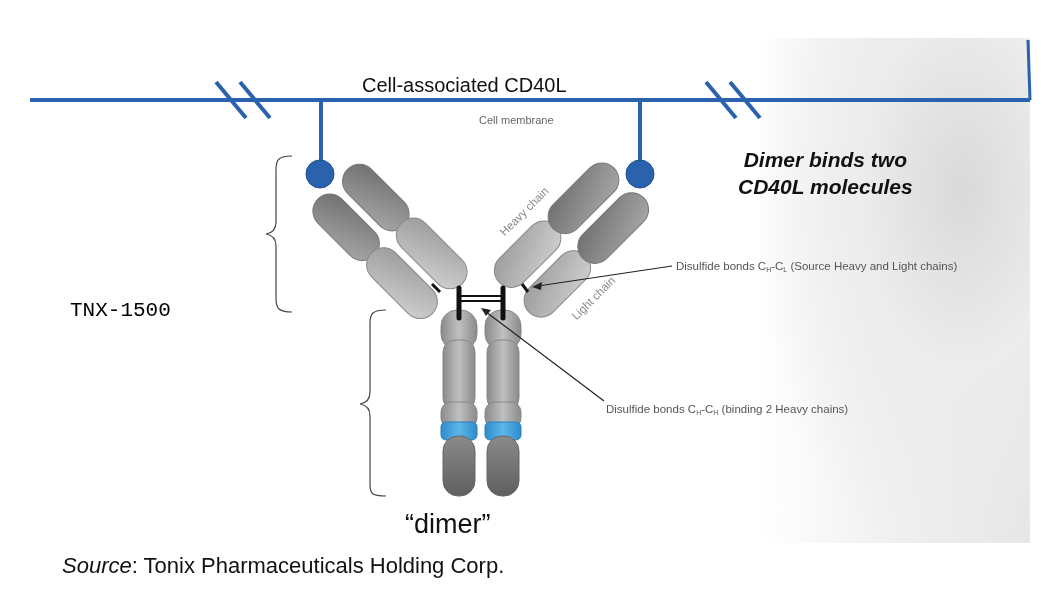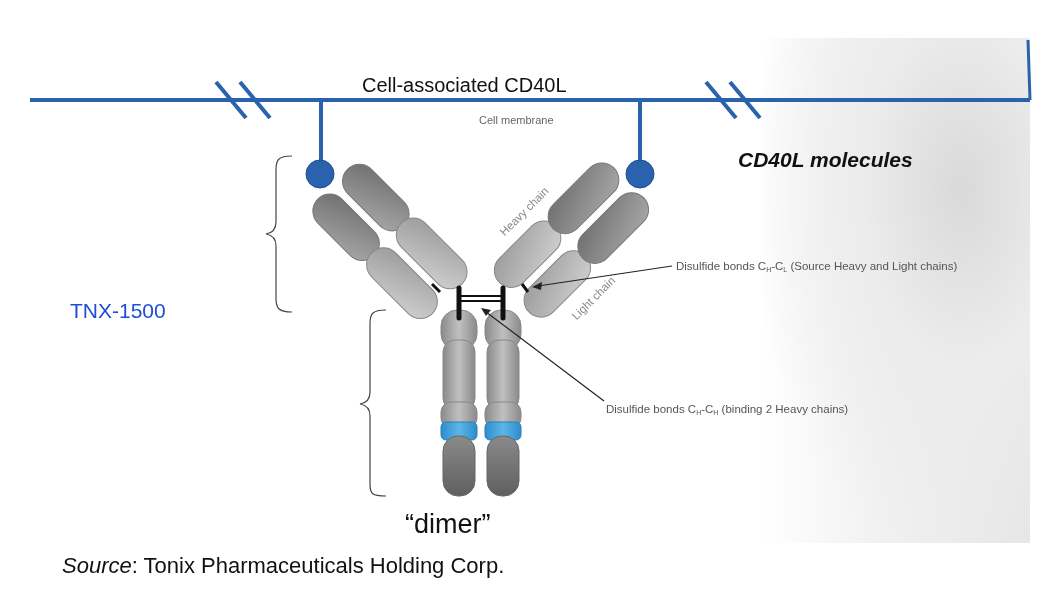--- a/index.html
+++ b/index.html
@@ -8,21 +8,21 @@
   #stage { position:absolute; left:0; top:0; width:1048px; height:471px;border-radius:27px; }
   .bg-fade { position:absolute; left:760px; top:38px; width:270px; height:505px;
     background: radial-gradient(ellipse at 75% 30%, #d9d9d9 0%, #ececec 35%, rgba(255,255,255,0) 75%),
                 linear-gradient(90deg, rgba(255,255,255,1) 0%, #f1f1f1 45%, #e6e6e6 100%); }
   .txt { position:absolute; white-space:nowrap; }
   .title-top { left:362px; top:74px; font-size:20px; color:#111; }
   .membrane { left:448px; top:114px; font-size:11px; color:#666;margin-left:31px; }
   .dimer-note { left:738px; top:146px; font-size:21px; font-weight:bold; font-style:italic; color:#111; line-height:27px; text-align:center; }
   .fab-label { left:130px; top:206px; font-size:11.5px; color:#666; text-align:right; line-height:19px; width:118px; }
   .fc-label { left:190px; top:379px; font-size:11.5px; color:#666; text-align:right; line-height:17px; width:130px; }
-  .tnx { left:70px; top:299px; font-size:21px; color:#1d4ed8; }
+  .tnx { left:70px; top:299px; font-size:21px; color:#000000;font-family:Liberation Mono, monospace; }
   .dimer-caption { left:405px; top:509px; font-size:27px; color:#111; }
   .ds-hl { left:676px; top:260px; font-size:11.5px; color:#555; }
   .ds-hh { left:606px; top:403px; font-size:11.5px; color:#555; }
   .source { left:62px; top:553px; font-size:22px; color:#111; }
   .source i { font-style:italic; }
   sub { font-size:7px; vertical-align:-2px; }
   .rot { position:absolute; font-size:11.5px; color:#888; white-space:nowrap; transform-origin:left bottom; }
   .heavy { left:506px; top:226px; transform:rotate(-45deg); }
   .light { left:578px; top:310px; transform:rotate(-45deg); }
 </style>
@@ -127,20 +127,21 @@
     <g>
       <line x1="604" y1="401" x2="486" y2="312" stroke="#222" stroke-width="1.2"></line>
       <polygon points="481,308 491,310 486,316" fill="#222"></polygon>
     </g>
   </svg>
 
   <div class="txt title-top">Cell-associated CD40L</div>
   <div class="txt membrane">Cell membrane</div>
 
   <div class="txt dimer-note">
+    <div>Dimer binds two</div>
     <div>CD40L molecules</div>
   </div>
 
 
 
   <div class="txt tnx">TNX-1500</div>
 
   <div class="rot heavy">Heavy chain</div>
   <div class="rot light">Light chain</div>
 

